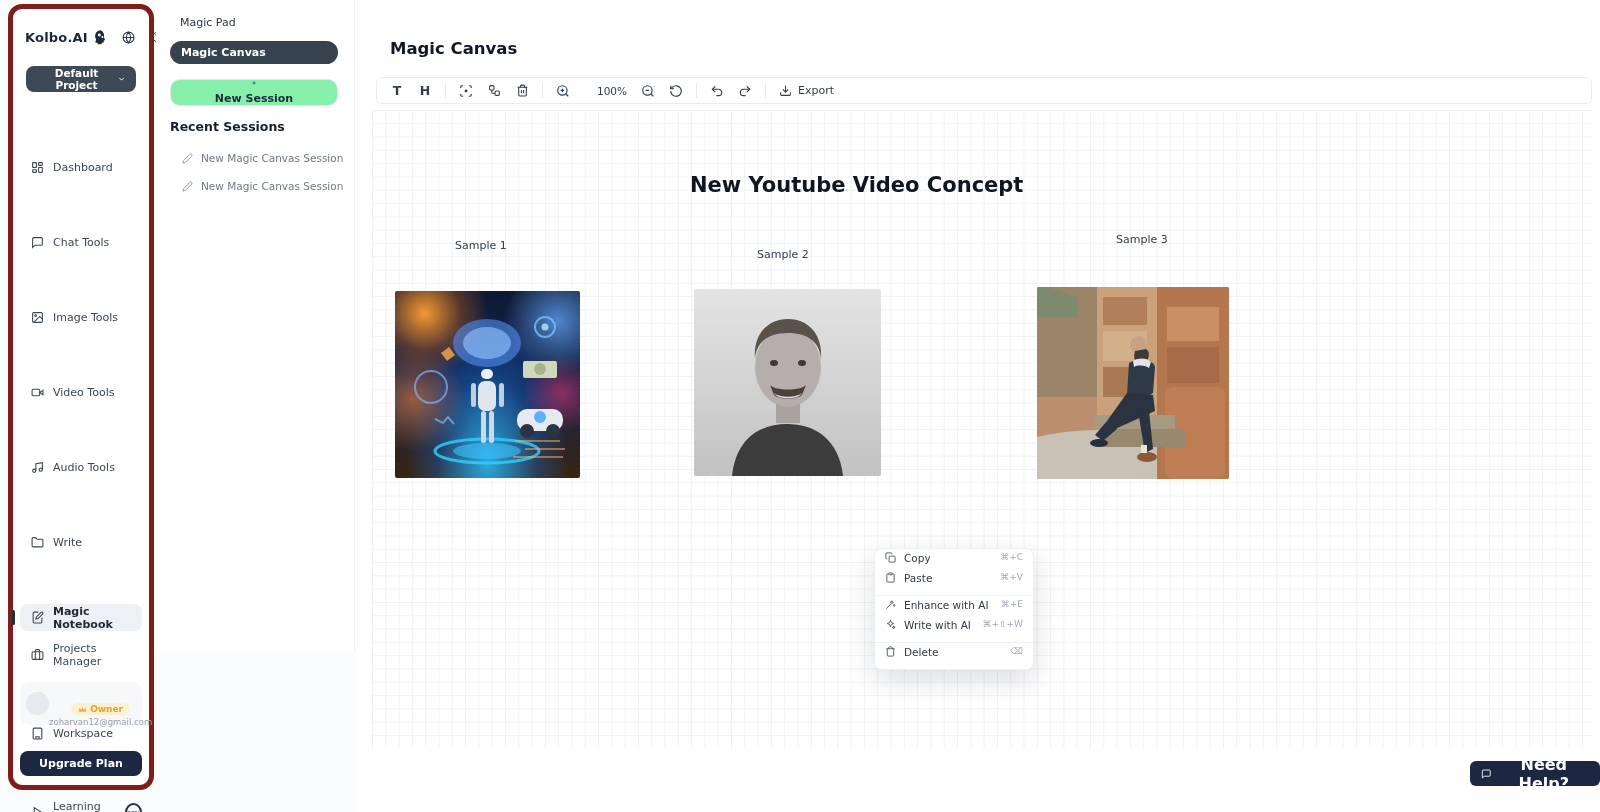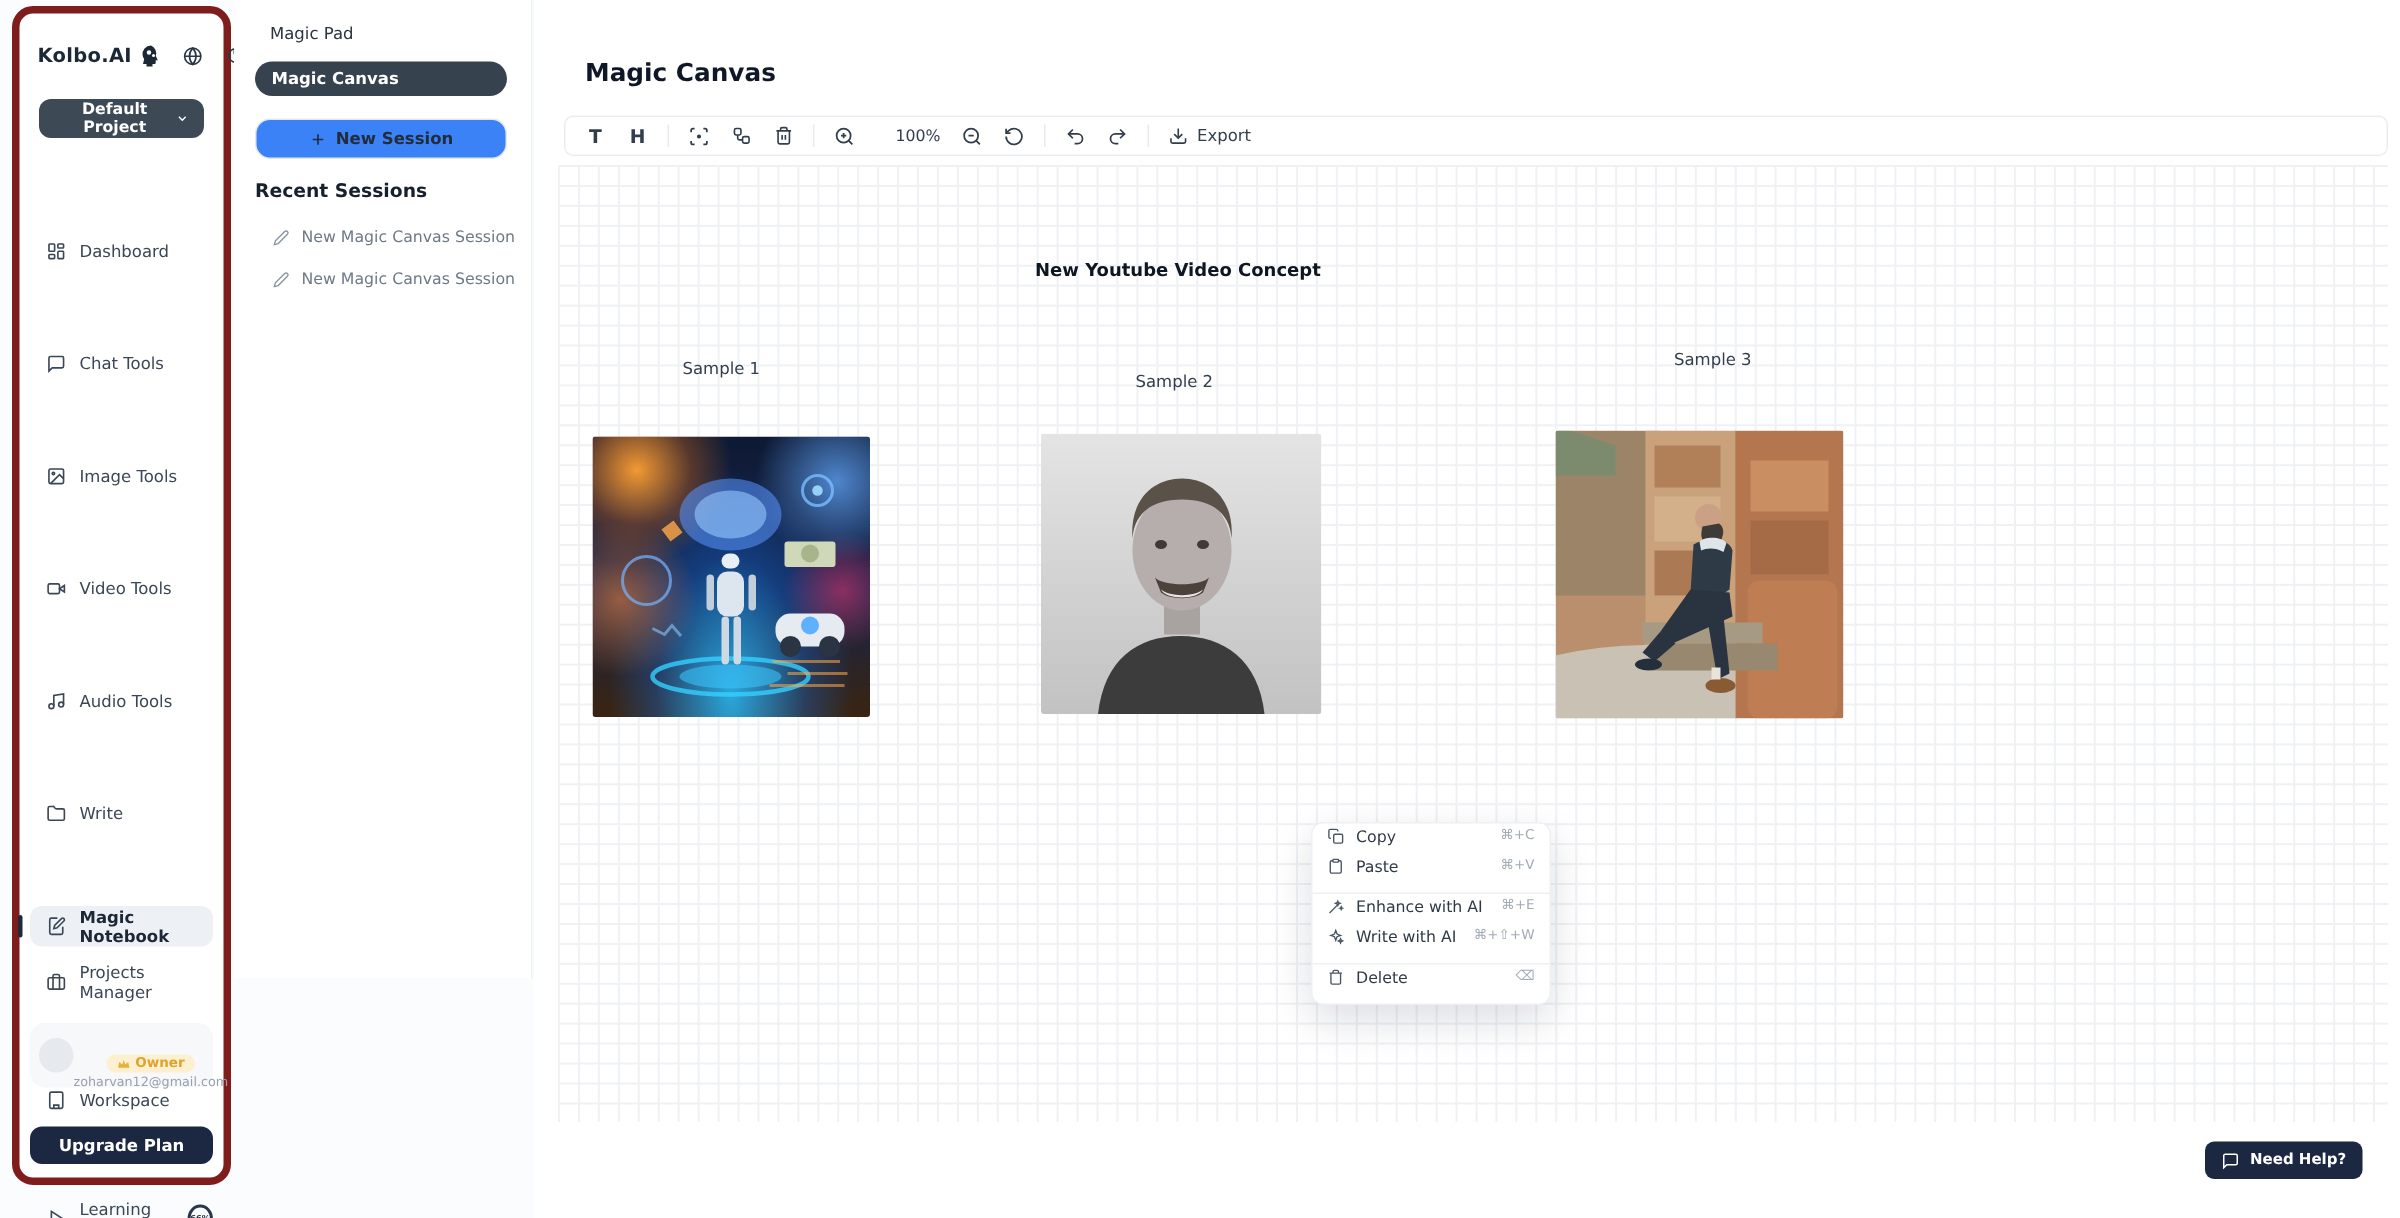--- a/index.html
+++ b/index.html
@@ -28,60 +28,60 @@
   .user-meta { flex:1; display:flex; flex-direction:column; align-items:center; gap:2px; }
   .owner-badge { display:flex; align-items:center; gap:3px; background:#fdf0d0; color:#dfa32c; font-size:9px; font-weight:700; border-radius:8px; padding:1px 7px;margin-top:23px; }
   .user-email { font-size:8.5px; color:#98a1ae; }
   .user-caret { color:#aab2bd; }
   .upgrade-btn { position:absolute; left:7px; right:7px; bottom:9px; height:25px; background:#1c2742; color:#fff; border:none; border-radius:8px; font-size:11px; font-weight:700; cursor:pointer; font-family:inherit; }
 
   
   .sessions-panel { position:absolute; left:156px; top:0; width:199px; height:652px; background:#fff; border-right:1px solid #eef1f4; }
   .magic-pad { position:absolute; left:24px; top:16px; font-size:11px; color:#2a3442; cursor:pointer; }
   .magic-canvas-pill { position:absolute; left:14px; right:16px; top:41px; height:23px; background:#36424e; border-radius:12px; color:#fff; font-size:11px; font-weight:700; display:flex; align-items:center; padding-left:11px; cursor:pointer; }
-  .new-session-btn { position:absolute; left:14px; right:16px; top:79px; height:27px; background:#3b82f6; border:1px solid #e3e8ee; border-radius:10px; font-size:11px; font-weight:600; color:#222c3a; display:flex; align-items:center; justify-content:center; gap:6px; cursor:pointer; font-family:inherit; }
+  .new-session-btn { position:absolute; left:14px; right:16px; top:79px; height:27px; background:#86efac; border:1px solid #e3e8ee; border-radius:10px; font-size:11px; font-weight:600; color:#222c3a; display:flex; align-items:center; justify-content:center; gap:6px; cursor:pointer; font-family:inherit;flex-direction:column; }
   .recent-title { position:absolute; left:14px; top:119px; font-size:12.5px; font-weight:800; color:#17202d; }
   .session-item { position:absolute; left:26px; display:flex; align-items:center; gap:8px; font-size:10.5px; color:#6e7987; cursor:pointer; }
   .session-item svg { color:#8b95a2; }
 
   
   .main { position:absolute; left:356px; top:0; right:0; bottom:0; background:#fff; }
   .page-title { position:absolute; left:390px; top:39px; font-size:16.5px; font-weight:700; color:#101828; }
   .toolbar { position:absolute; left:376px; top:77px; width:1216px; height:27px; border:1px solid #e9edf2; border-radius:6px; display:flex; align-items:center; padding:0 9px; gap:6px; background:#fff; }
   .tool-btn { width:22px; height:21px; display:flex; align-items:center; justify-content:center; color:#333e4d; border-radius:5px; cursor:pointer; background:none; border:none; font-family:inherit; }
   .tool-btn.letter { font-size:12.5px; font-weight:600; color:#333e4d; }
   .tool-sep { width:1px; height:15px; background:#e7ebf0; margin:0 3px; }
   .zoom-label { font-size:10.5px; color:#333e4d; padding:0 4px;margin-left:13px; }
   .export-btn { display:flex; align-items:flex-start; gap:6px; font-size:11px; color:#333e4d; background:none; border:none; cursor:pointer; padding:0 4px; font-family:inherit; }
 
   .canvas-grid { position:absolute; left:372px; top:110px; width:1220px; height:638px;
     background-image:linear-gradient(to right,#eff1f4 1px,transparent 1px),linear-gradient(to bottom,#eff1f4 1px,transparent 1px);
     background-size:13.3px 13.3px; }
-  .board-title { position:absolute; left:690px; top:173px; font-size:12px; font-weight:700; color:#0e1622; }
+  .board-title { position:absolute; left:690px; top:173px; font-size:21px; font-weight:700; color:#0e1622; }
   .sample-label { position:absolute; font-size:11px; color:#333d4c; }
   .canvas-img { position:absolute; border-radius:2px; overflow:hidden; cursor:pointer; }
   .canvas-img svg { width:100%; height:100%; }
 
   
   .img-ai { background:
     radial-gradient(circle at 16% 12%, rgba(255,160,50,.95), rgba(255,120,20,.3) 16%, transparent 28%),
     radial-gradient(circle at 88% 16%, rgba(100,170,255,.75), transparent 24%),
     radial-gradient(circle at 10% 58%, rgba(255,140,60,.55), transparent 26%),
     radial-gradient(circle at 90% 55%, rgba(255,60,120,.5), transparent 20%),
     radial-gradient(ellipse at 50% 92%, rgba(40,190,255,.85), rgba(20,110,220,.35) 38%, transparent 62%),
     linear-gradient(180deg,#0e1a34 0%,#15234b 55%,#3a2410 100%); }
 
   
   .context-menu { position:absolute; left:874px; top:548px; width:160px; background:#fff; border:1px solid #eef0f4; border-radius:8px; box-shadow:0 10px 28px rgba(16,24,40,.14); padding:3px 0; }
   .menu-item { height:20px; display:flex; align-items:flex-start; gap:8px; padding:0 10px; font-size:10.5px; color:#2f3947; cursor:pointer; }
   .menu-item svg { color:#4a5564; flex:0 0 auto; }
   .menu-shortcut { margin-left:auto; font-size:9px; color:#a2aab6; }
   .menu-sep { height:1px; background:#eef0f4; margin:3px 0; }
 
-  .help-btn { position:absolute; left:1470px; top:761px; height:25px; background:#1c2742; color:#fff; border:none; border-radius:6px; font-size:10px; font-weight:700; display:flex; align-items:center; gap:7px; padding:0 11px; cursor:pointer; font-family:inherit; }
+  .help-btn { position:absolute; left:1470px; top:761px; height:25px; background:#1c2742; color:#fff; border:none; border-radius:6px; font-size:16px; font-weight:700; display:flex; align-items:center; gap:7px; padding:0 11px; cursor:pointer; font-family:inherit; }
 </style>
 </head>
 <body>
 
 <aside class="sidebar">
   <div class="logo-row">
     <span class="logo-text">Kolbo.AI</span>
     <span class="logo-mark">
       <svg width="16" height="16" viewBox="0 0 24 24">
           <path fill="#1c2836" d="M13 2a8.5 8.5 0 0 0-8.4 9.8c.2 1.4.8 2.6 1.6 3.7L5 20.5h3.5V23h6v-2.5h2a1.2 1.2 0 0 0 1.2-1.2v-2.6h2.1l-2-4.3A8.5 8.5 0 0 0 13 2z"></path>

